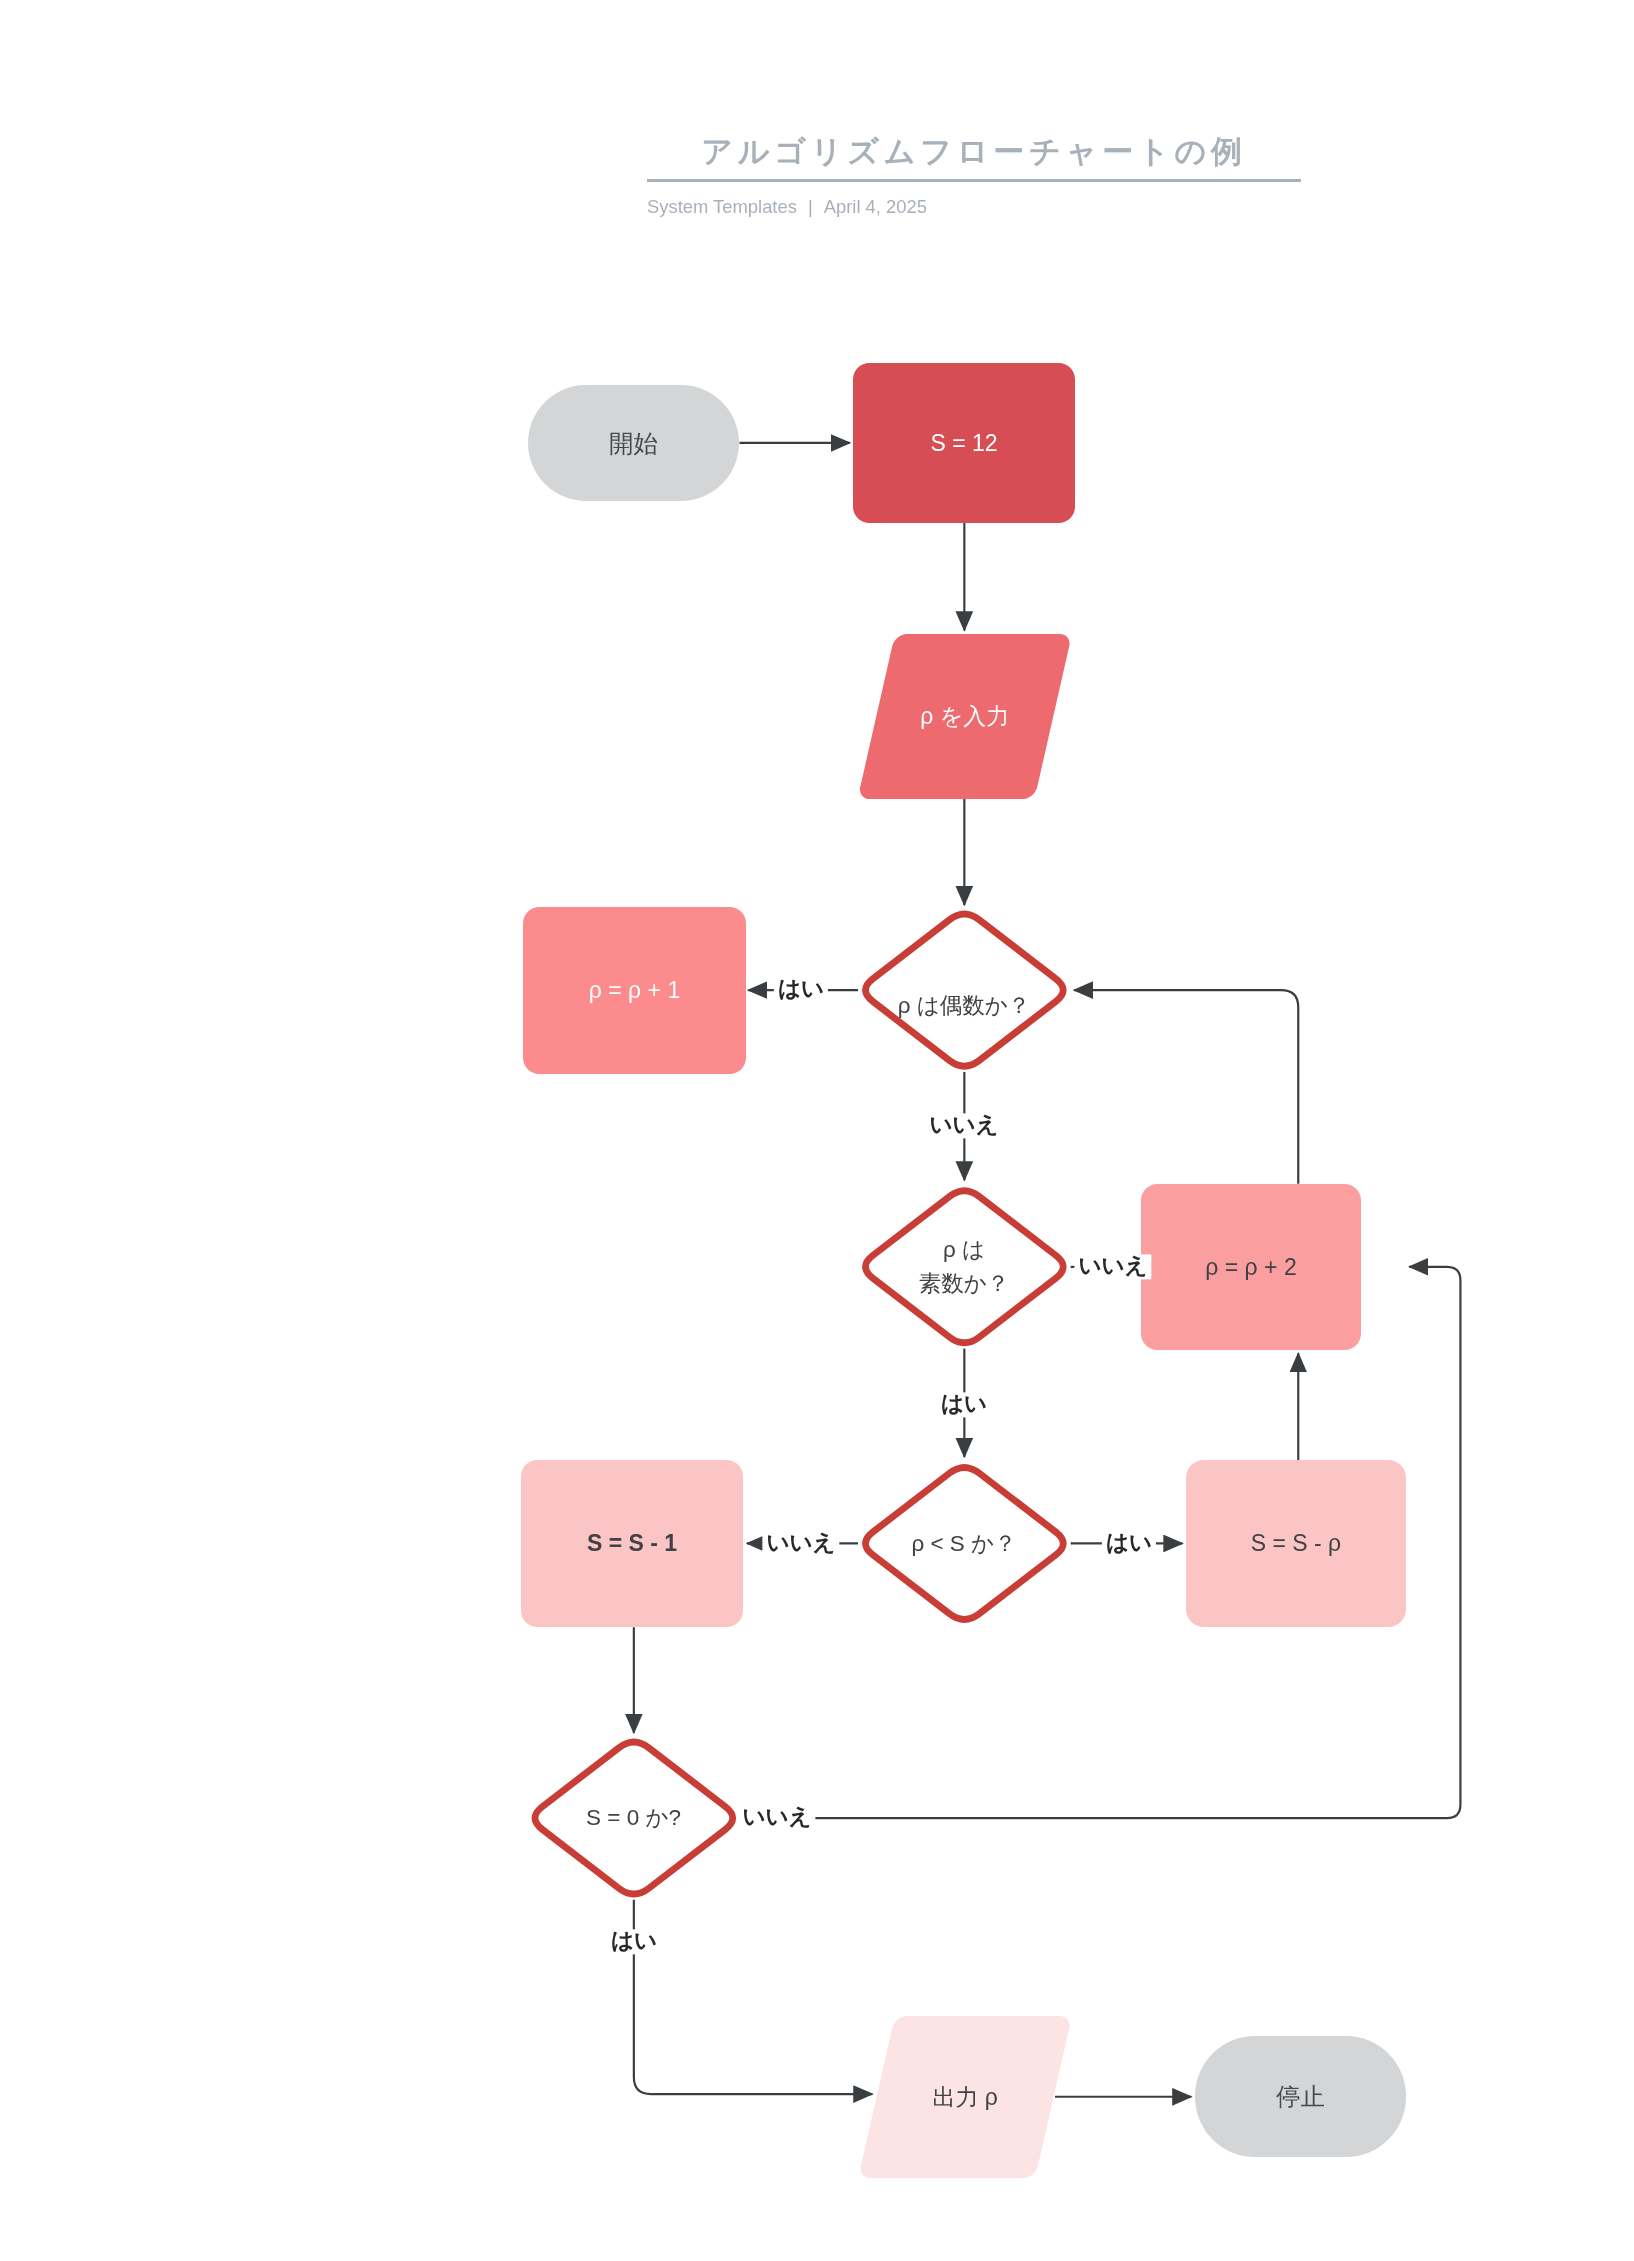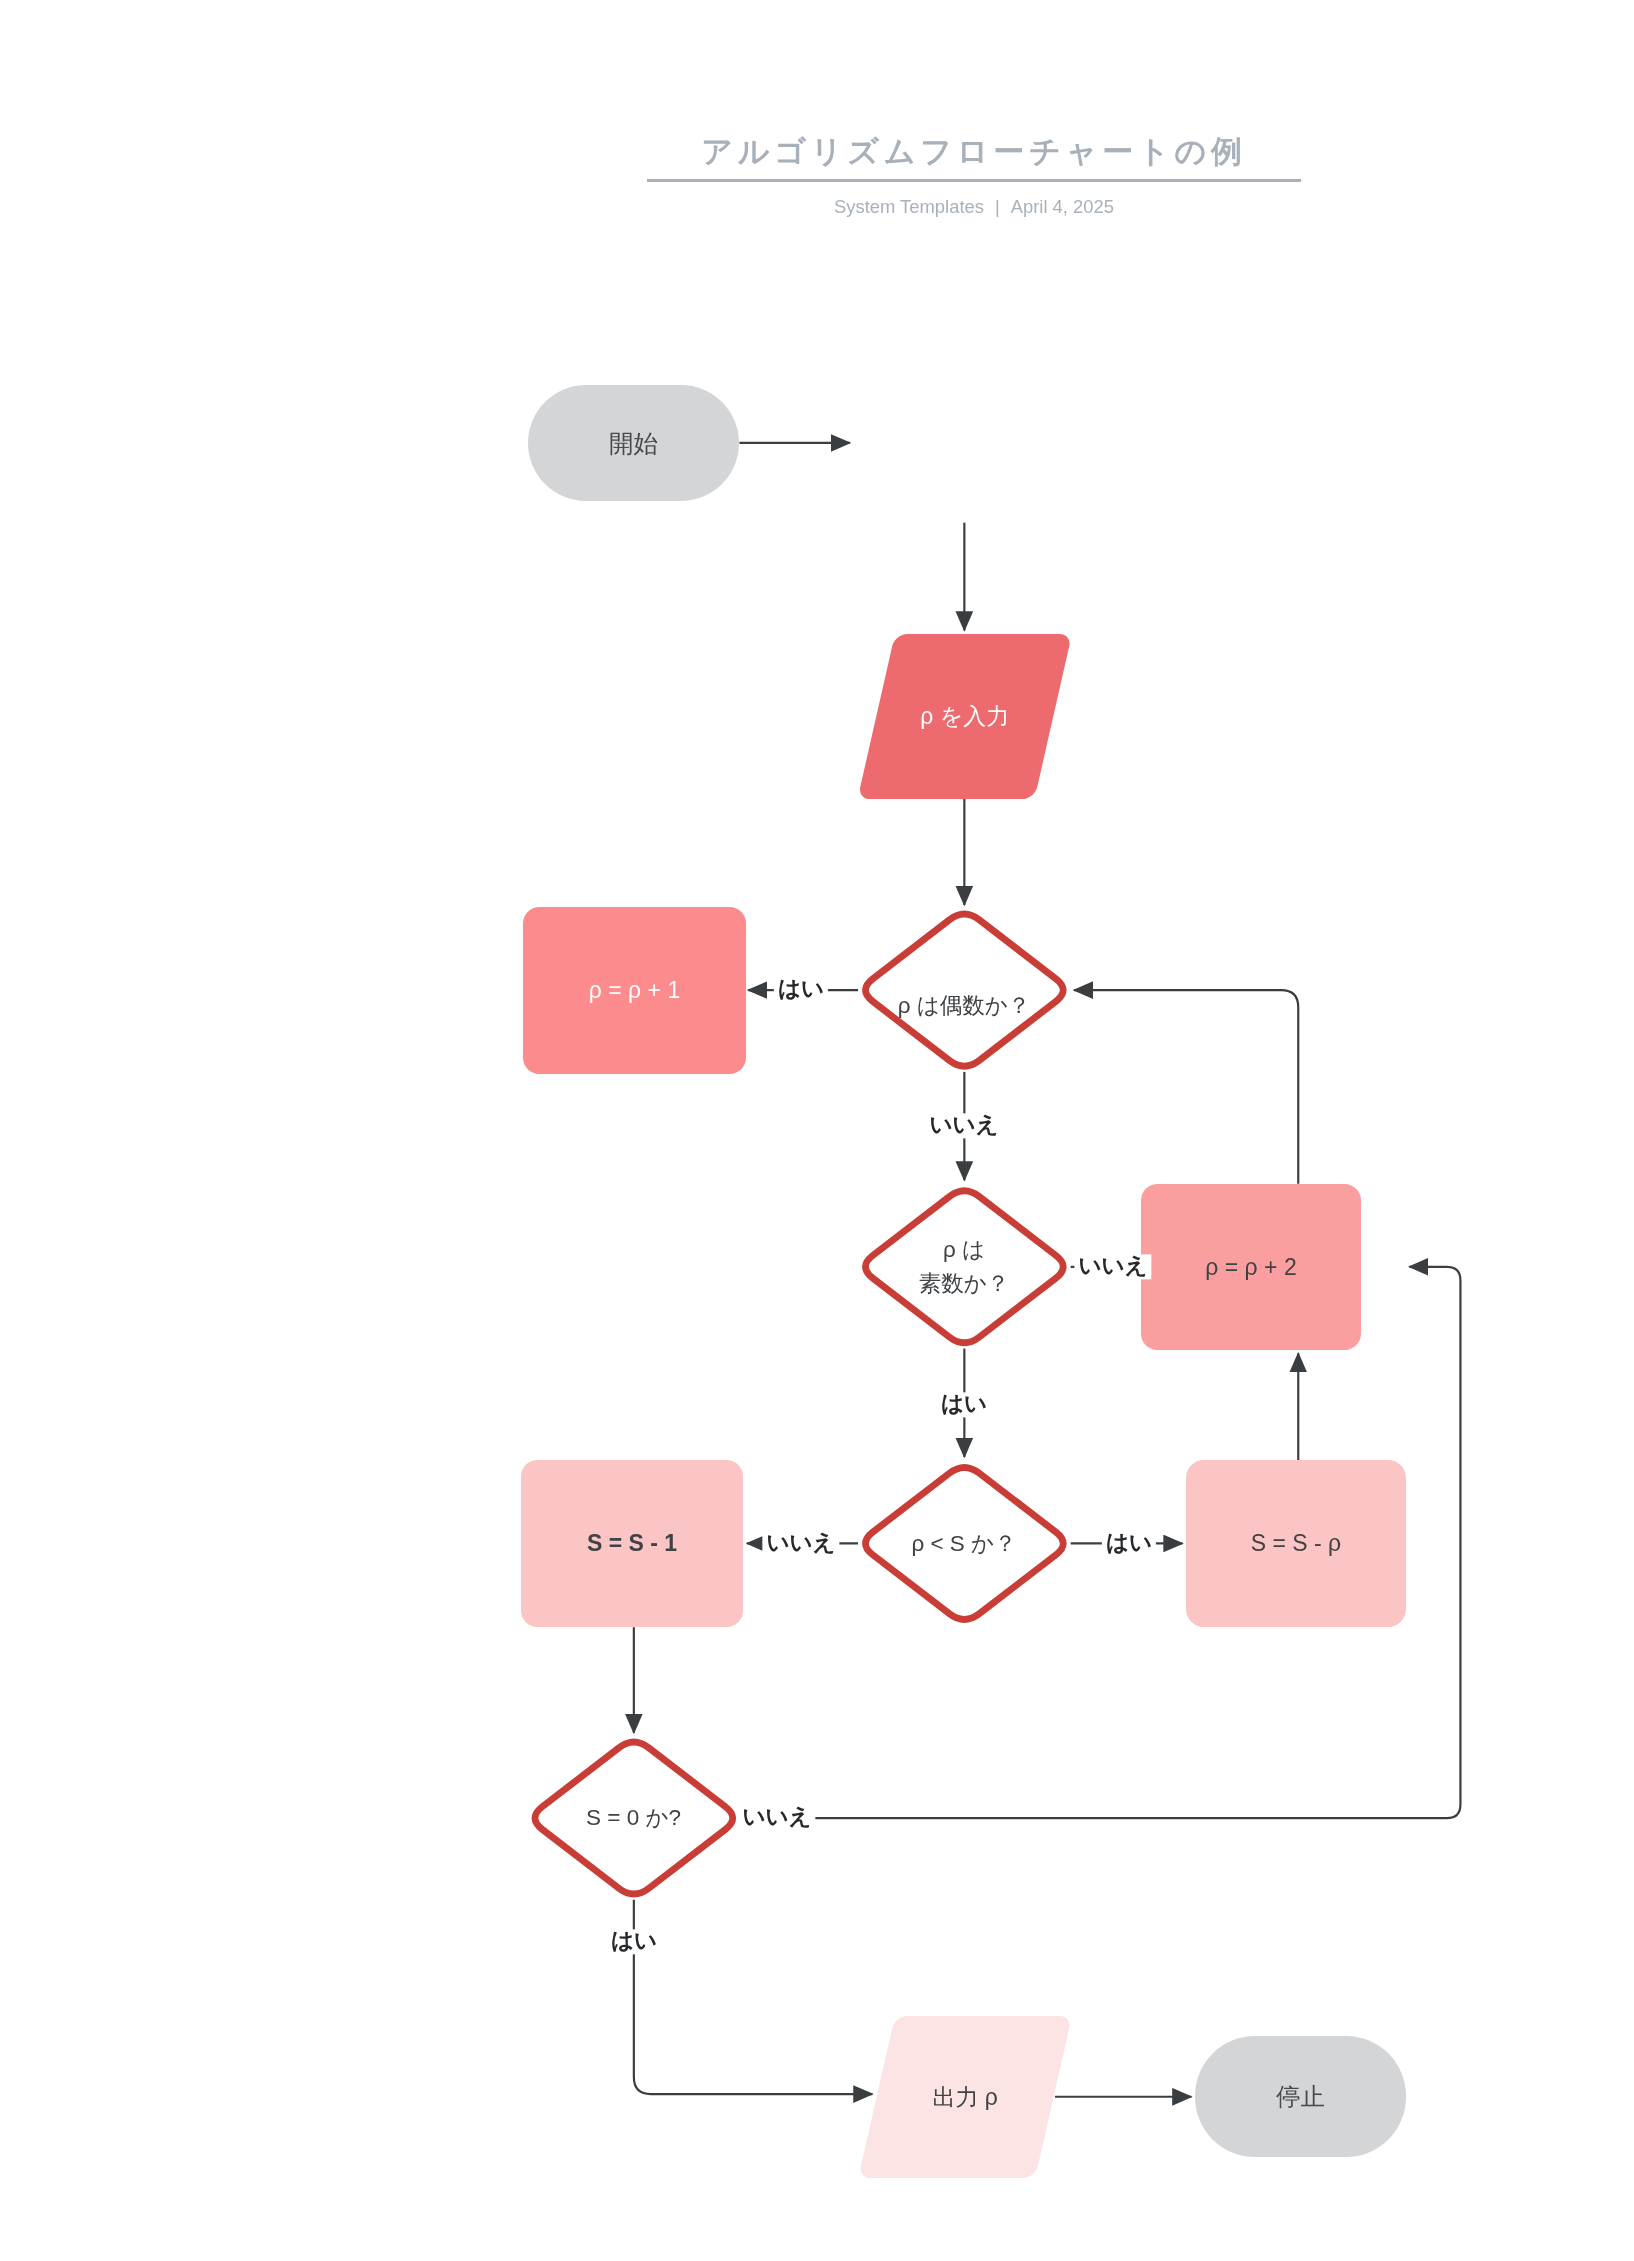--- a/index.html
+++ b/index.html
@@ -12,21 +12,21 @@
   .canvas{
     position:relative; width:1635px; height:2261px; background:var(--page-bg);
     font-family:"Liberation Sans","DejaVu Sans",sans-serif; overflow:hidden;
   }
   .page-title{
     position:absolute; left:647px; top:131px; width:654px; text-align:center;
     font-size:31px; font-weight:bold; letter-spacing:4.8px; color:var(--heading); white-space:nowrap;
   }
   .title-underline{position:absolute; left:647px; top:179px; width:654px; height:2.7px; background:var(--heading);}
   .page-subtitle{
-    position:absolute; left:647px; top:196px; width:654px; text-align:center;
+    position:absolute; left:647px; top:196px; width:654px; 
     font-size:18.4px; color:var(--heading); white-space:nowrap;
   }
   .page-subtitle .sep{margin:0 11px; font-weight:300;}
   svg.wires{position:absolute; left:0; top:0; width:1635px; height:2261px;}
   .edge{stroke:var(--edge); stroke-width:3.2px; fill:none;}
   .arrowhead{fill:var(--edge);}
   .diamond-shape{fill:var(--diamond-fill); stroke:var(--diamond-border); stroke-width:10px; stroke-linejoin:round;}
   .node{
     position:absolute; display:flex; align-items:center; justify-content:center;
     box-sizing:border-box; font-size:23px; color:var(--dark-text); text-align:center;
@@ -85,20 +85,23 @@
     <use href="#diamond" x="0" y="0" transform="translate(1415,1453)"></use>
     <use href="#diamond" x="0" y="0" transform="translate(1415,1859)"></use>
     <use href="#diamond" x="0" y="0" transform="translate(1415,2265)"></use>
     <use href="#diamond" x="0" y="0" transform="translate(930,2668)"></use>
   </svg>
 
   <div class="node terminator" style="left:528px; top:385px; width:211px; height:116px;">
     <span>開始</span>
   </div>
 
+  <div class="node process t-white" style="left:853px; top:363px; width:222px; height:160px; background:var(--process-strong);">
+    <span>S = 12</span>
+  </div>
 
   <div class="node para t-white" style="left:895px; top:634px; width:177px; height:165px; background:var(--input-fill);">
     <span class="inner">ρ を入力</span>
   </div>
 
   <div class="node process t-white" style="left:523px; top:907px; width:223px; height:167px; background:var(--plus1-fill);">
     <span>ρ = ρ + 1</span>
   </div>
 
   <div class="node process" style="left:1141px; top:1184px; width:220px; height:166px; background:var(--plus2-fill);">

